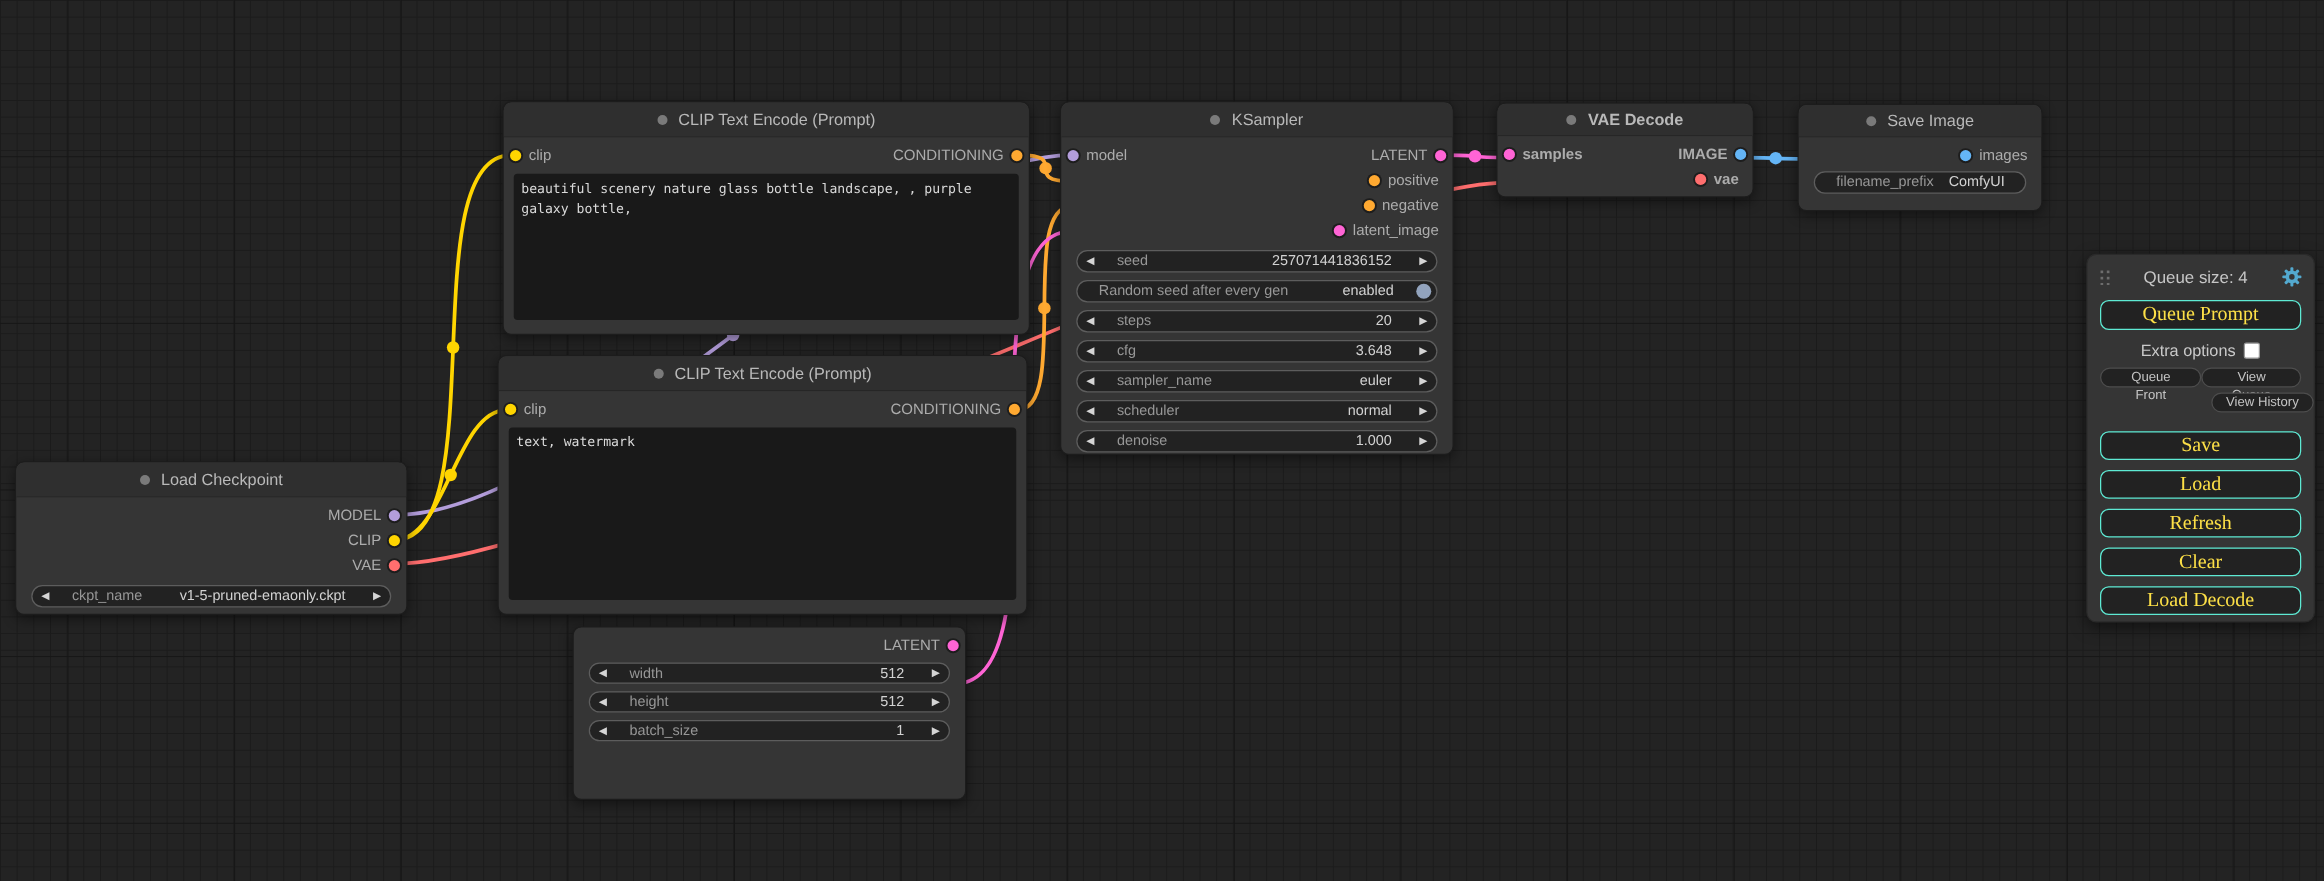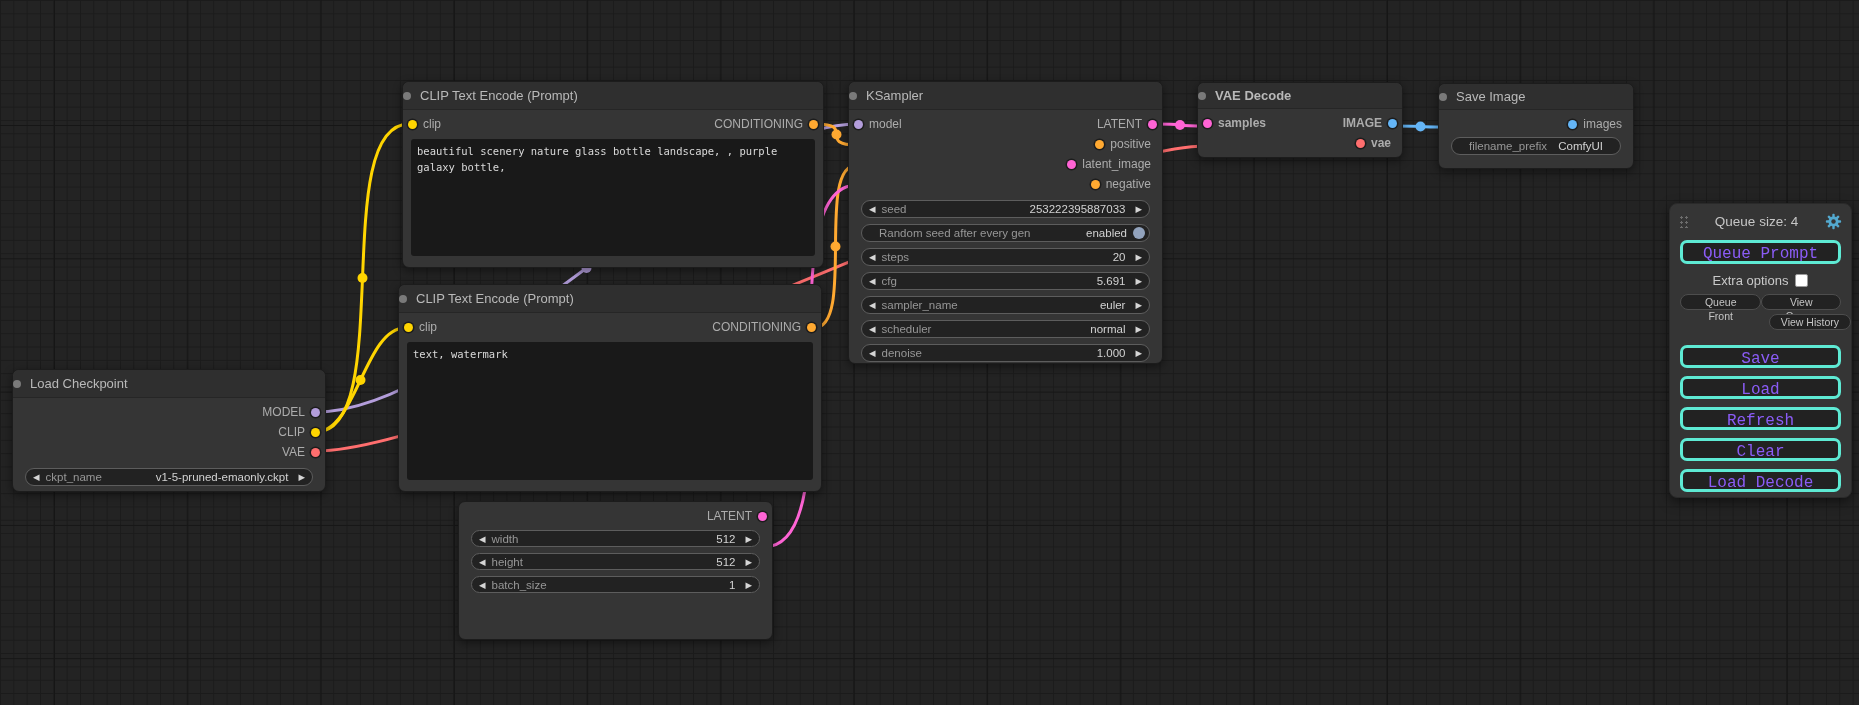--- a/index.html
+++ b/index.html
@@ -17,35 +17,35 @@
   }
   #wires{position:absolute;left:0;top:0;z-index:1;}
   .node{
     position:absolute;z-index:2;background:#353535;border:1px solid #1c1c1c;
     border-radius:7px;box-shadow:0 3px 10px rgba(0,0,0,.45);
     display:flex;flex-direction:column;box-sizing:border-box;
   }
   .node-title{
     height:28px;flex:0 0 28px;background:#2f2f2f;border-radius:7px 7px 0 0;
     border-bottom:1px solid #262626;display:flex;align-items:center;gap:9px;
-    padding:0 0;box-sizing:border-box;
+    padding:0 0;box-sizing:border-box;justify-content:center;
   }
   .node-title.sm{height:26px;flex-basis:26px;}
   .tdot{width:8px;height:8px;border-radius:50%;background:#7a7a7a;flex:0 0 auto;}
   .ttext{color:#b9b9b9;font-size:13px;white-space:nowrap;}
   .node-body{flex:1;display:flex;flex-direction:column;padding-top:4px;min-height:0;}
   .srow{height:20px;flex:0 0 20px;display:flex;align-items:center;padding:0 5px;justify-content:flex-end;}
   .dot{width:9px;height:9px;border-radius:50%;background:#888;flex:0 0 auto;
        box-shadow:0 0 0 1.5px rgba(10,10,10,.55);}
   .slabel{color:#acacac;font-size:12px;margin:0 6px;white-space:nowrap;}
   .outgrp{margin-left:auto;display:flex;align-items:center;}
   .widget{
     height:18px;flex:0 0 18px;margin:3px 12px;background:#222;
     border:1px solid #5d5d5d;border-radius:10px;display:flex;align-items:center;
-    padding:0 7px;box-sizing:border-box;font-size:11.5px;white-space:nowrap;
+    padding:0 7px;box-sizing:border-box;font-size:11.5px;white-space:nowrap;gap:12px;
   }
   .widget.h17{height:17px;flex-basis:17px;}
   .warrow{font-family:"DejaVu Sans",sans-serif;font-size:8.5px;color:#d5d5d5;flex:0 0 auto;}
   .wlabel{color:#979797;margin-left:6px;}
   .wlabel.noarrow{margin-left:10px;}
   .wvalue{color:#d2d2d2;margin-left:auto;margin-right:10px;}
   .wvalue.flush{margin-right:6px;}
   .knob{width:12px;height:12px;border-radius:50%;background:#92a3bd;flex:0 0 auto;margin-right:-3px;}
   .ptext{
     margin:5px 8px 11px;flex:1;background:#191919;border:none;border-radius:3px;
@@ -58,22 +58,22 @@
     background:#353535;border:1px solid #2a2a2a;border-radius:8px;
     box-shadow:0 4px 12px rgba(0,0,0,.5);box-sizing:border-box;
   }
   .qrow1{height:34px;display:flex;align-items:center;padding:0 9px;box-sizing:border-box;}
   .qhandle{width:9px;height:14px;flex:0 0 auto;
     background-image:radial-gradient(#6d6d6d 1.1px, transparent 1.3px);
     background-size:5px 5px;background-position:0 1px;}
   .qtitle{flex:1;text-align:center;color:#c6c6c6;font-size:13.5px;}
   .qgear{flex:0 0 auto;width:17px;height:17px;}
   .qbtn{
-    display:block;background:#222;border:3px solid #5eead4;border-radius:7px;
-    color:#8b5cf6;font-family:Liberation Mono, monospace;font-size:16px;
+    display:block;background:#222;border:1px solid #5eead4;border-radius:7px;
+    color:#fde047;font-family:Liberation Serif, serif;font-size:16px;
     width:calc(100% - 20px);margin:0 10px;height:24px;line-height:22px;text-align:center;
     padding:0;cursor:pointer;box-sizing:border-box;
   }
   .qbtn.action{height:23px;margin-top:8px;}
   .qbtn.action.first{margin-top:15px;}
   .qextra{margin-top:9px;display:flex;align-items:center;justify-content:center;gap:7px;}
   .qextra-label{color:#c9c9c9;font-size:13px;}
   .qcheck{width:13px;height:13px;background:#fff;border:1px solid #9a9a9a;border-radius:2px;box-sizing:border-box;}
   .qpills{margin-top:6px;display:flex;justify-content:space-between;padding:0 10px;}
   .qpill{
@@ -189,48 +189,48 @@
         <span class="outgrp">
             <span class="slabel">LATENT</span>
             <span class="dot" style="background: rgb(255, 100, 213);"></span>
           </span>
       </div>
       <div class="srow">
         <span class="dot" style="background: rgb(255, 169, 49);"></span>
         <span class="slabel">positive</span>
       </div>
       <div class="srow">
+        <span class="dot" style="background: rgb(255, 169, 49);"></span>
+        <span class="slabel">negative</span>
+      </div>
+      <div class="srow">
         <span class="dot" style="background: rgb(255, 100, 213);"></span>
         <span class="slabel">latent_image</span>
       </div>
-      <div class="srow">
-        <span class="dot" style="background: rgb(255, 169, 49);"></span>
-        <span class="slabel">negative</span>
-      </div>
       <div class="widget" style="margin-top:6px;">
         <span class="warrow">◀</span>
         <span class="wlabel">seed</span>
-        <span class="wvalue">253222395887033</span>
+        <span class="wvalue">257071441836152</span>
         <span class="warrow">▶</span>
       </div>
       <div class="widget">
         <span class="wlabel noarrow">Random seed after every gen</span>
         <span class="wvalue flush">enabled</span>
         <span class="knob" style="background: rgb(146, 163, 189);"></span>
       </div>
       <div class="widget">
         <span class="warrow">◀</span>
         <span class="wlabel">steps</span>
         <span class="wvalue">20</span>
         <span class="warrow">▶</span>
       </div>
       <div class="widget">
         <span class="warrow">◀</span>
         <span class="wlabel">cfg</span>
-        <span class="wvalue">5.691</span>
+        <span class="wvalue">3.648</span>
         <span class="warrow">▶</span>
       </div>
       <div class="widget">
         <span class="warrow">◀</span>
         <span class="wlabel">sampler_name</span>
         <span class="wvalue">euler</span>
         <span class="warrow">▶</span>
       </div>
       <div class="widget">
         <span class="warrow">◀</span>

